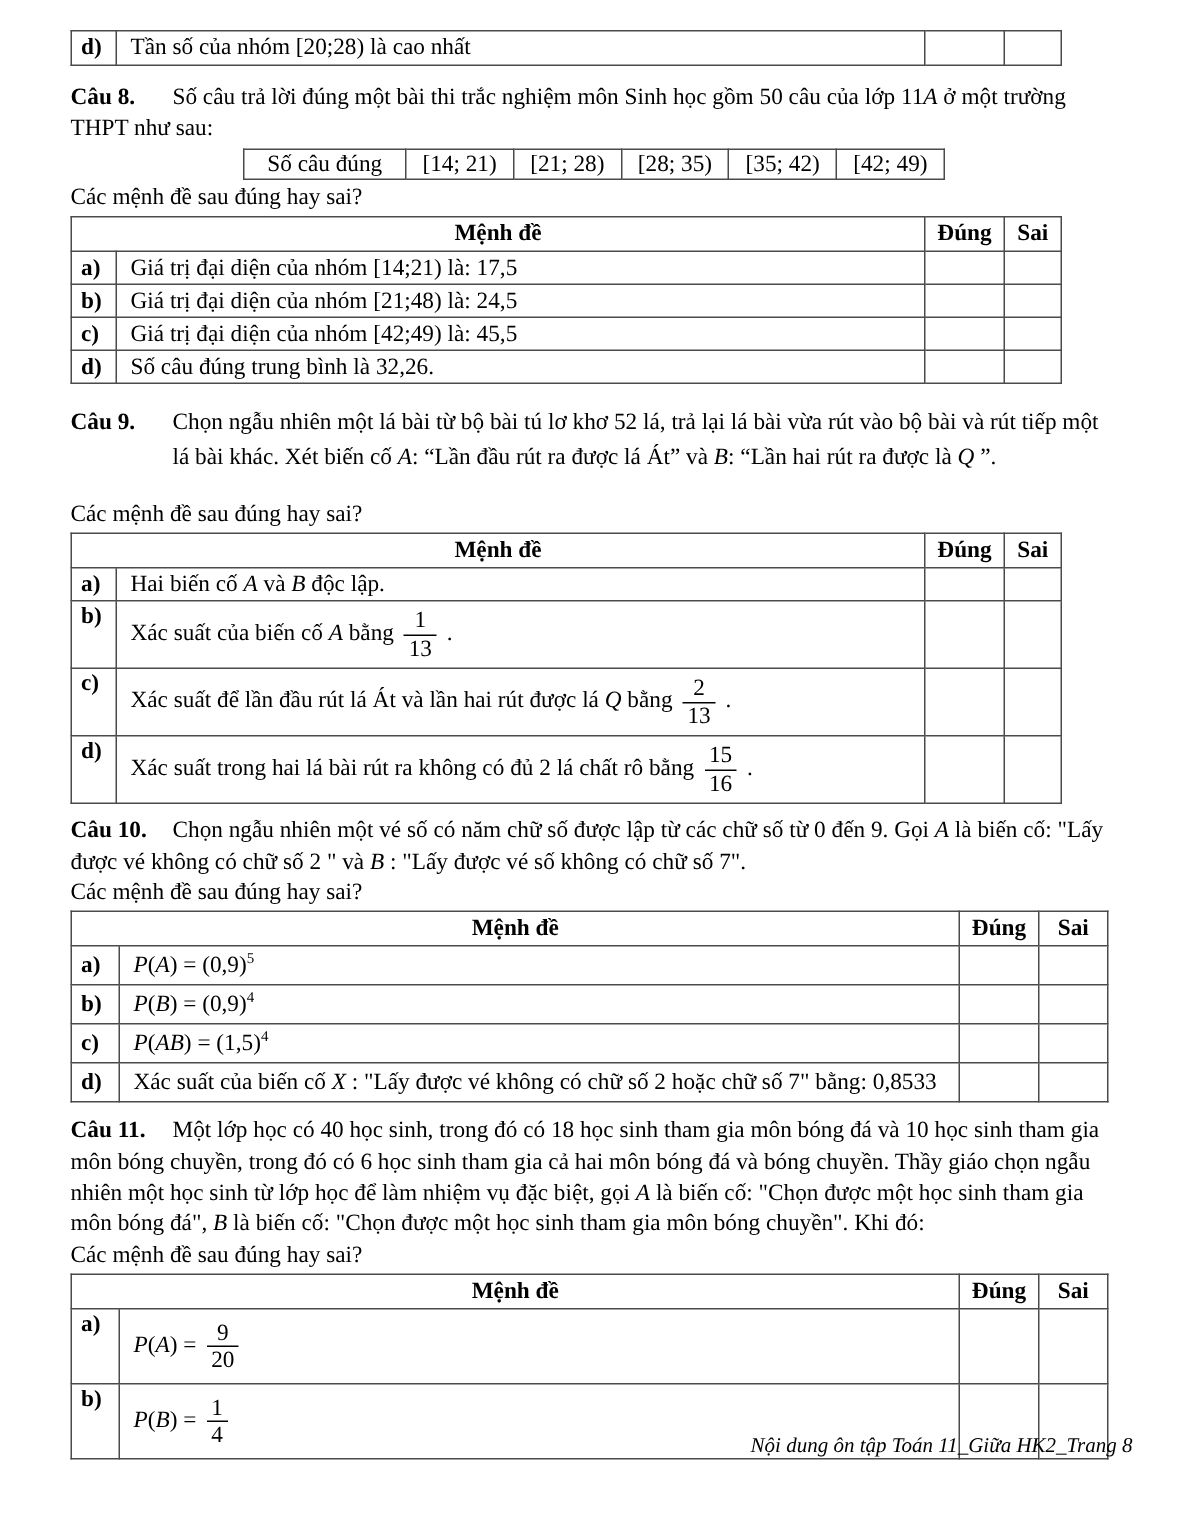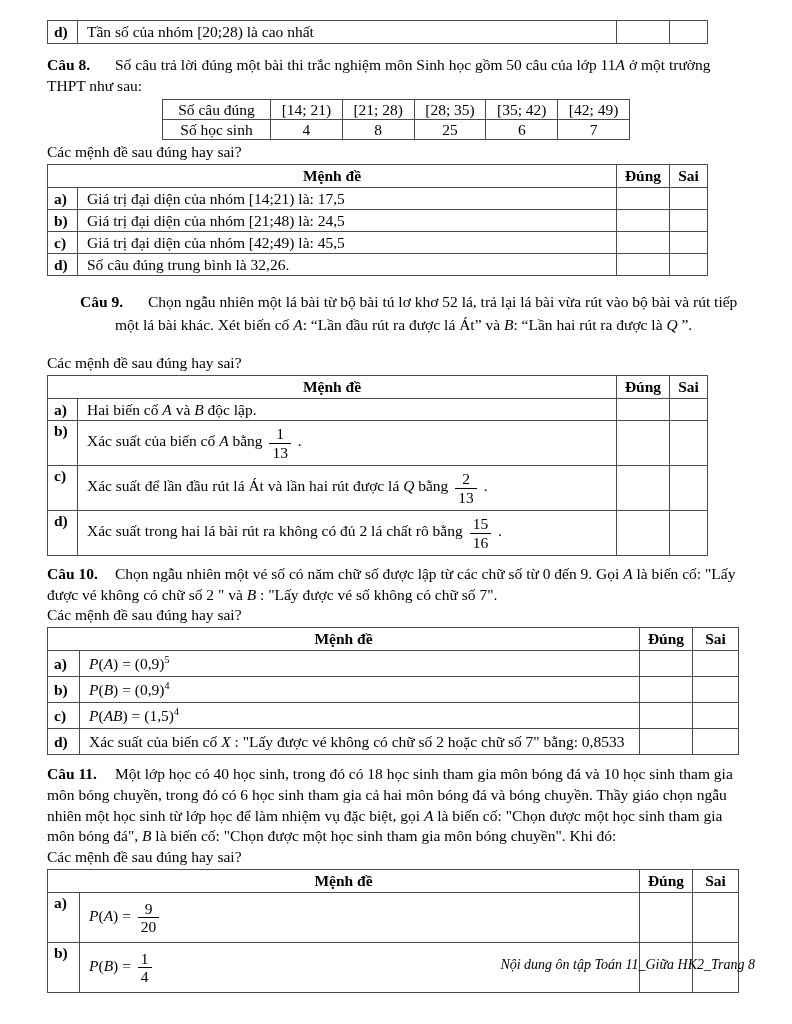--- a/index.html
+++ b/index.html
@@ -13,21 +13,21 @@
     position: relative;
     overflow: hidden;
   }
   .content { padding: 18px 52px 0 47px; }
 
   
   p { margin: 0; }
   .para { line-height: 1.33; }
   .qlabel { font-weight: bold; display: inline-block; width: 68px; }
   .hang { padding-left: 68px; text-indent: -68px; line-height: 1.47; }
-  .hang .qlabel { text-indent: 0; margin-left: 33px; }
+  .hang .qlabel { text-indent: 0; }
   .prompt { line-height: 1.3; }
 
   
   table { border-collapse: collapse; table-layout: fixed; }
   td, th { border: 1px solid #4b4b4b; padding: 1px 4px; vertical-align: middle; overflow: hidden; }
 
   
   .mtable { width: 661px; margin-top: 2px; }
   .mtable.wide { width: 692px; }
   .mtable .lbl { font-weight: bold; padding-left: 6px; }
@@ -99,28 +99,20 @@
       </colgroup>
     <tbody>
         <tr>
       <td class="fl">Số câu đúng</td>
       <td>[14; 21)</td>
       <td>[21; 28)</td>
       <td>[28; 35)</td>
       <td>[35; 42)</td>
       <td>[42; 49)</td>
     </tr>
-    <tr>
-      <td class="fl">Số học sinh</td>
-      <td>4</td>
-      <td>8</td>
-      <td>25</td>
-      <td>6</td>
-      <td>7</td>
-    </tr>
   </tbody>
     </table>
 
   <p class="prompt">Các mệnh đề sau đúng hay sai?</p>
 
   <table class="mtable">
     <colgroup>
         <col style="width:30px">
         <col>
         <col style="width:53px">

